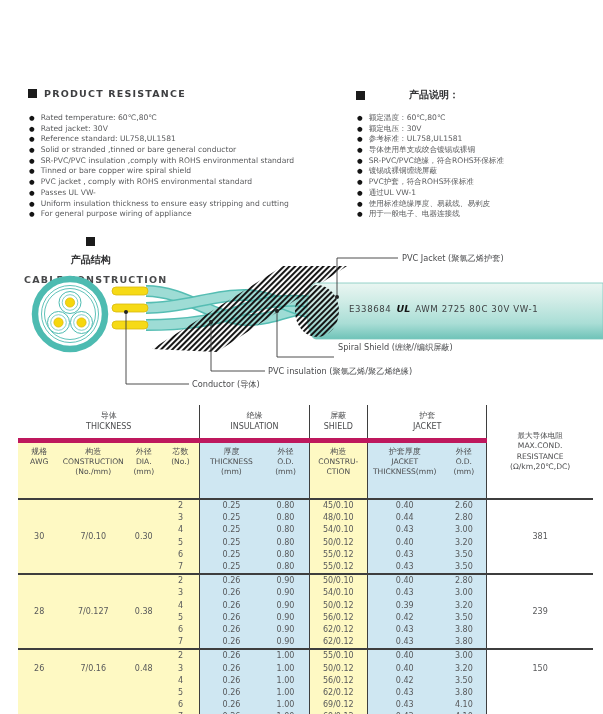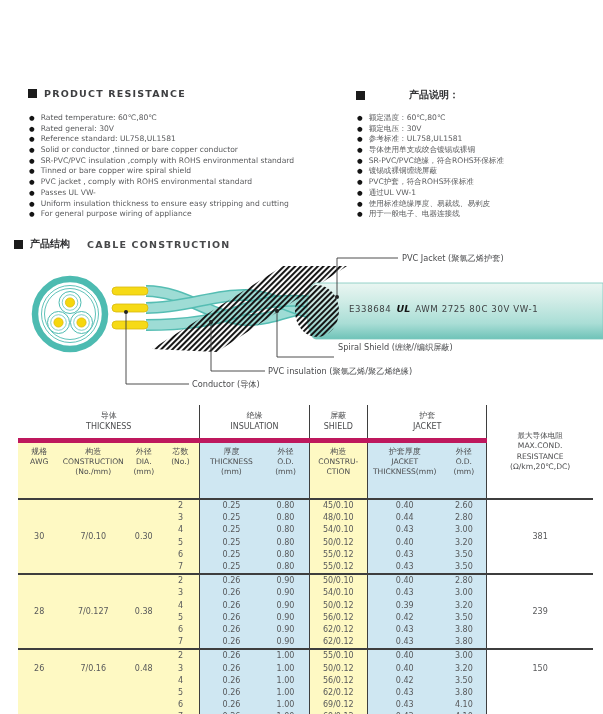--- a/index.html
+++ b/index.html
@@ -52,29 +52,29 @@
   <span class="sq"></span>
   <span class="t-en">PRODUCT RESISTANCE</span>
 </div>
 <div class="blist" id="desc-en-list" style="left:29px;top:113px;width:320px;">
     <div class="bullet">
       <span class="dot">●</span>
       <span class="btext">Rated temperature: 60℃,80℃</span>
     </div>
     <div class="bullet">
       <span class="dot">●</span>
-      <span class="btext">Rated general: 30V</span>
+      <span class="btext">Rated jacket: 30V</span>
     </div>
     <div class="bullet">
       <span class="dot">●</span>
       <span class="btext">Reference standard: UL758,UL1581</span>
     </div>
     <div class="bullet">
       <span class="dot">●</span>
-      <span class="btext">Solid or conductor ,tinned or bare copper conductor</span>
+      <span class="btext">Solid or stranded ,tinned or bare general conductor</span>
     </div>
     <div class="bullet">
       <span class="dot">●</span>
       <span class="btext">SR-PVC/PVC insulation ,comply with ROHS environmental standard</span>
     </div>
     <div class="bullet">
       <span class="dot">●</span>
       <span class="btext">Tinned or bare copper wire spiral shield</span>
     </div>
     <div class="bullet">
@@ -135,21 +135,21 @@
     <div class="bullet">
       <span class="dot">●</span>
       <span class="btext">使用标准绝缘厚度、易裁线、易剥皮</span>
     </div>
     <div class="bullet">
       <span class="dot">●</span>
       <span class="btext">用于一般电子、电器连接线</span>
     </div>
   </div>
 
-<div class="sec-head" style="left:14px;top:237px;">
+<div class="sec-head" style="left:14px;top:237px;flex-direction:column;">
   <span class="sq"></span>
   <span class="t-cn">产品结构</span>
   <span class="t-sub">CABLE CONSTRUCTION</span>
 </div>
 
 <svg width="603" height="156" viewBox="0 248 603 156" style="position:absolute;left:0;top:248px;">
   <defs>
     <pattern id="hatch" width="4" height="4" patternUnits="userSpaceOnUse" patternTransform="rotate(45)">
       <line x1="1" y1="0" x2="1" y2="4" stroke="#161616" stroke-width="2.1"></line>
     </pattern>

